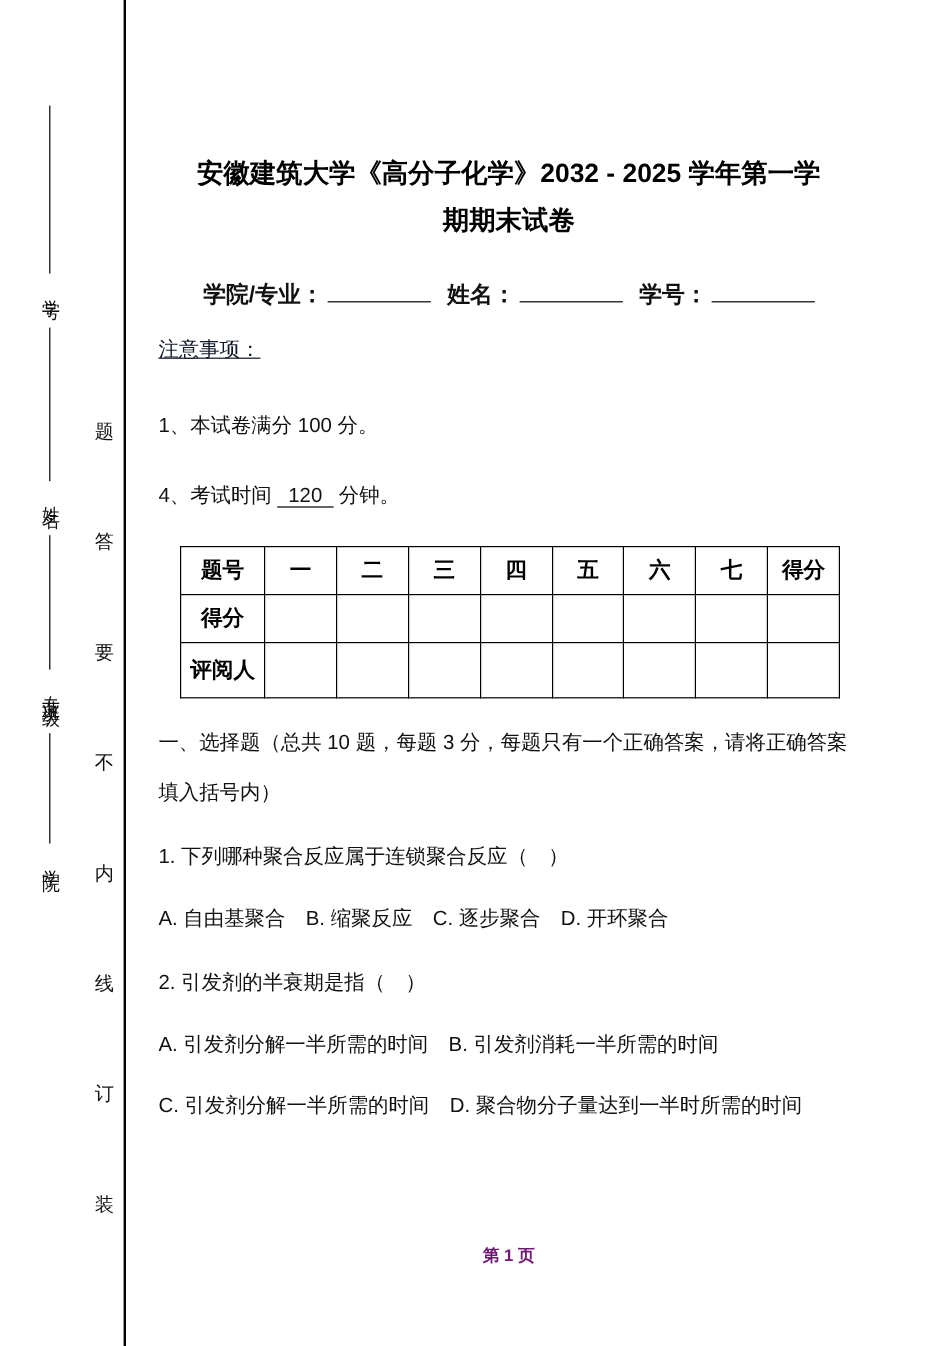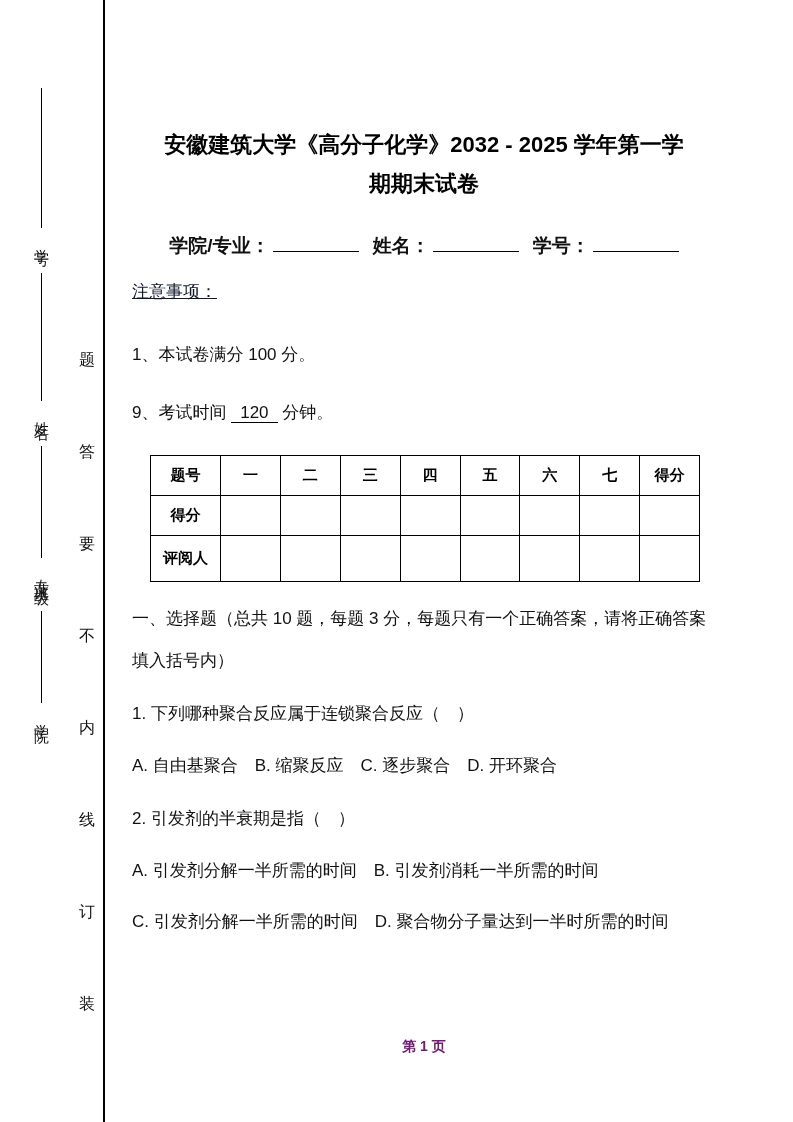--- a/index.html
+++ b/index.html
@@ -84,21 +84,21 @@
     border-collapse: collapse;
     margin: 20px 0 0 18px;
     table-layout: fixed;
     width: 550px;
   }
   table.score td {
     border: 1.5px solid #000;
     text-align: center;
     vertical-align: middle;
     font-weight: bold;
-    font-size: 15px;
+    font-size: 18px;
     height: 40px;
     padding: 3px;
     color: #000;
   }
   table.score tr.r3 td { height: 46px; }
 
   .section-heading { margin-top: 16px; }
   .question { margin-top: 10px; }
   .options  { margin-top: 10px; }
   .options2 { margin-top: 8px; }
@@ -150,21 +150,21 @@
 
     <div class="form-row">
       <span>学院/专业：</span><span class="blank"></span><span>姓名：</span><span class="blank"></span><span>学号：</span><span class="blank"></span>
     </div>
 
     <p class="notice-heading">注意事项：</p>
 
     <p class="notice-item1">1、本试卷满分 100 分。</p>
 
     <p class="notice-item2">
-      <span>9、考试时间</span>
+      <span>4、考试时间</span>
       <span class="u-inline">120</span>
       <span>分钟。</span>
     </p>
 
     <table class="score">
       <colgroup>
         <col style="width:70px">
         <col>
           <col>
           <col>

